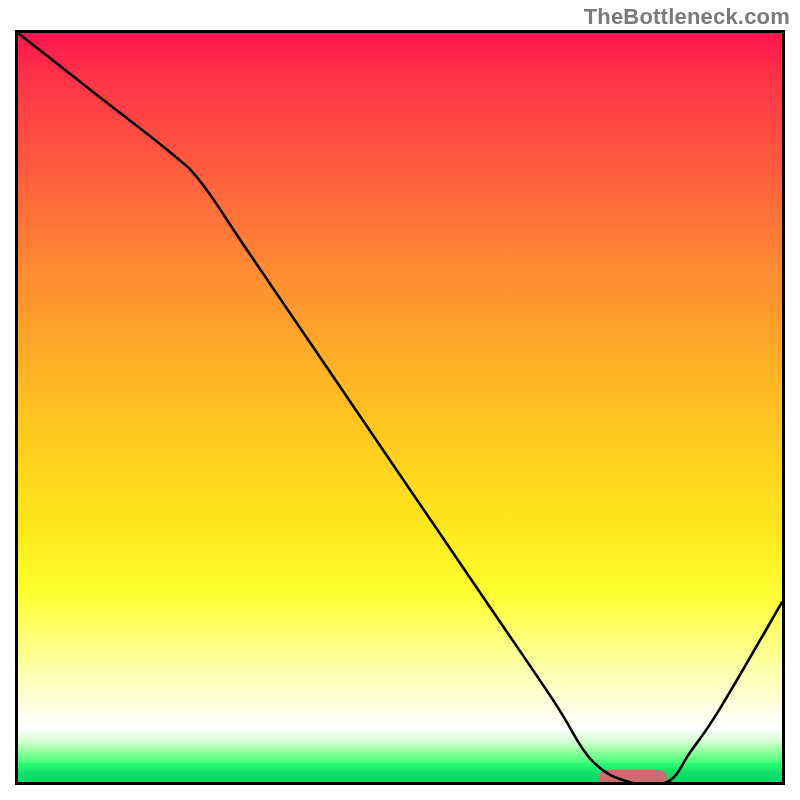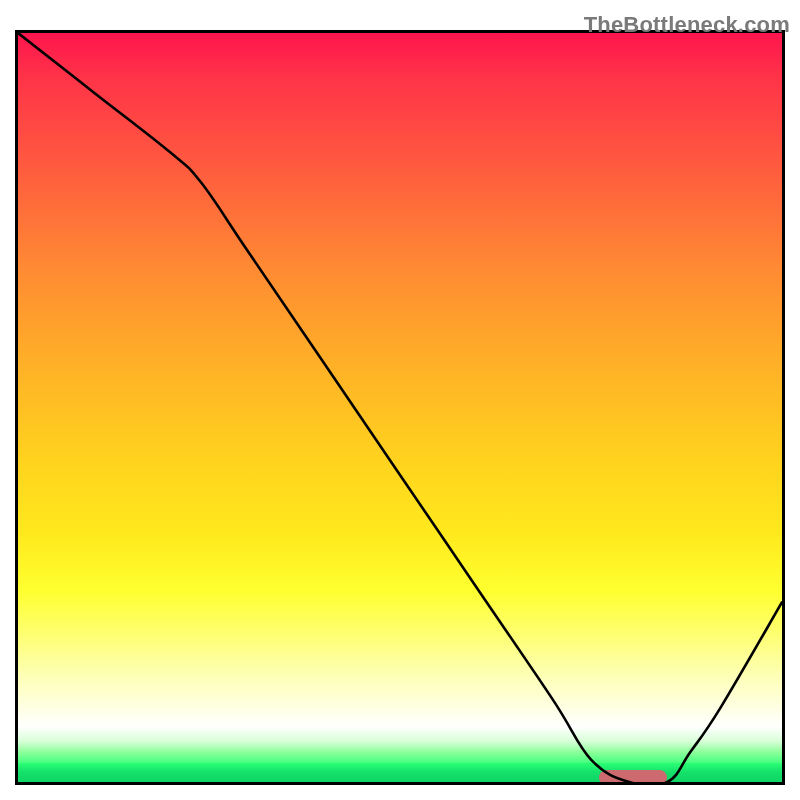--- a/index.html
+++ b/index.html
@@ -17,21 +17,20 @@
   }
   .watermark {
     position: absolute;
     top: 4px;
     right: 10px;
     font-size: 22px;
     font-weight: bold;
     color: #7a7a7a;
     letter-spacing: 0.2px;
     z-index: 10;
-    margin-top: 8px;
   }
   .frame {
     position: absolute;
     left: 15px;
     top: 30px;
     width: 770px;
     height: 755px;
     border: 3px solid #000000;
     box-sizing: border-box;
     overflow: hidden;

